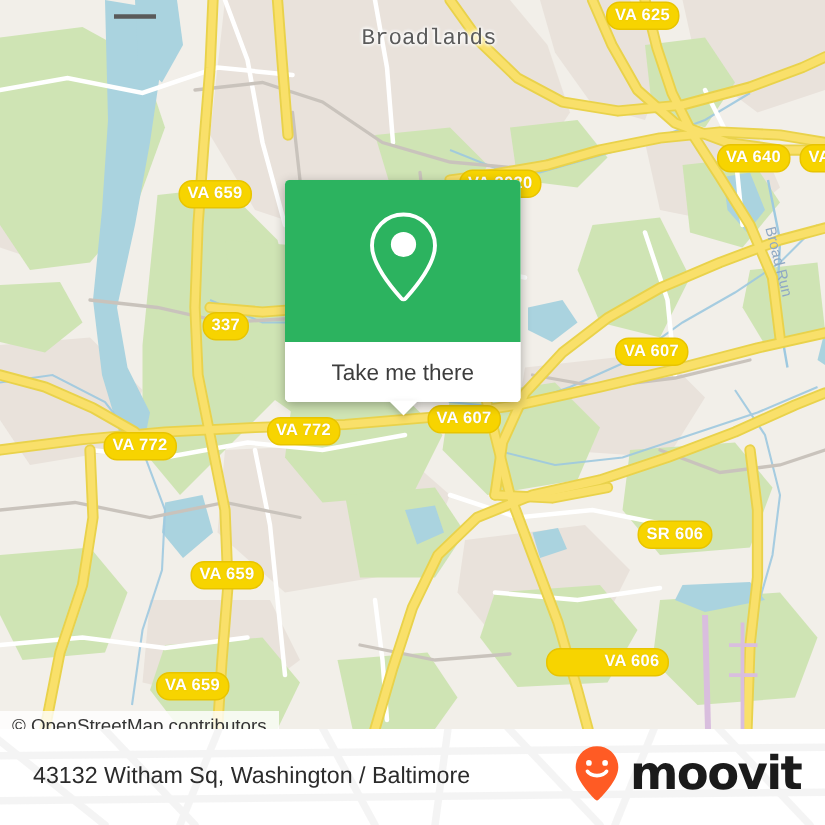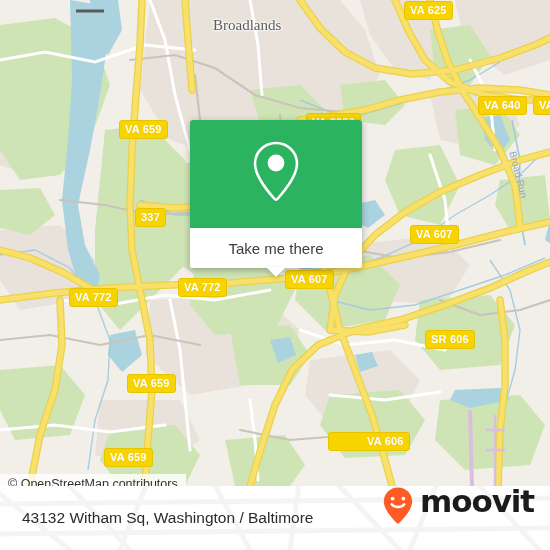--- a/index.html
+++ b/index.html
@@ -23,53 +23,54 @@
     overflow: hidden;
     background: #f2efe9;
   }
   #map-svg { position: absolute; left: 0; top: 0; }
 
   
   .shield {
     position: absolute;
     background: #f7d400;
     border: 1.5px solid #e8c400;
-    border-radius: 3px;
+    border-radius: 9px;
     color: #ffffff;
     font-family: "Liberation Sans", sans-serif;
     font-weight: bold;
     font-size: 11px;
     line-height: 14px;
     padding: 1px 5px 2px 5px;
     white-space: nowrap;
     letter-spacing: 0.2px;
     text-shadow: 0 0 1px rgba(180,150,0,.35);
   }
 
   .place-label {
     position: absolute;
     color: #5b5b5b;
-    font-family: Liberation Serif, serif;
+    font-family: Liberation Mono, monospace;
     font-size: 15px;
     white-space: nowrap;
     text-shadow: 0 0 3px #fff, 0 0 3px #fff, 0 0 3px #fff, 0 0 2px #fff;
+    margin-left: 28px;
   }
   .water-label {
     position: absolute;
     color: #8fa8c4;
     font-family: "Liberation Sans", sans-serif;
     font-size: 10px;
     white-space: nowrap;
   }
 
   
   #popup-card {
     position: absolute;
     left: 190px; top: 120px;
-    width: 172px;
+    width: 157px;
     border-radius: 3px;
     box-shadow: 0 2px 7px rgba(0,0,0,.30);
     overflow: visible;
     background: #ffffff;
   }
   #popup-green {
     background: #2cb35f;
     height: 108px;
     border-radius: 3px 3px 0 0;
     display: flex;
@@ -138,20 +139,21 @@
     align-items: center;
     color: #2b2b2b;
     font-size: 15.5px;
     font-family: "Liberation Sans", sans-serif;
   }
   #footer-logo {
     position: absolute;
     right: 16px; top: 0;
     height: 64px;
     display: flex;
+    align-items: center;
     gap: 6px;
   }
   #logo-wordmark {
     color: #1b1b1b;
     font-size: 31px;
     font-weight: bold;
     letter-spacing: -1.1px;
     font-family: "DejaVu Sans", sans-serif;
     line-height: 1;
     padding-bottom: 3px;
@@ -325,23 +327,23 @@
     <div class="shield" style="left:404px; top:1px;">VA 625</div>
     <div class="shield" style="left:430px; top:96px;margin-left:48px;">VA 640</div>
     <div class="shield" style="left:533px; top:96px;">VA</div>
     <div class="shield" style="left:119px; top:120px;">VA 659</div>
     <div class="shield" style="left:306px; top:113px;">VA 2020</div>
     <div class="shield" style="left:410px; top:225px;">VA 607</div>
     <div class="shield" style="left:135px; top:208px;">337</div>
     <div class="shield" style="left:69px; top:288px;">VA 772</div>
     <div class="shield" style="left:178px; top:278px;">VA 772</div>
     <div class="shield" style="left:285px; top:270px;">VA 607</div>
-    <div class="shield" style="left:425px; top:330px;">SR 606</div>
+    <div class="shield" style="left:425px; top:347px;">SR 606</div>
     <div class="shield" style="left:127px; top:374px;">VA 659</div>
-    <div class="shield" style="left:328px; top:432px;padding-left:38px;">VA 606</div>
+    <div class="shield" style="left:364px; top:432px;padding-left:38px;">VA 606</div>
     <div class="shield" style="left:104px; top:448px;">VA 659</div>
 
     <div id="popup-card">
       <div id="popup-green">
         <span>
           <svg width="54" height="66" viewBox="0 0 54 66" fill="none" aria-hidden="true">
             <path d="M27 4 C15.4 4 6 13.2 6 24.6 C6 37.5 20.5 54.3 25.6 60.0
                      C26.3 60.8 27.7 60.8 28.4 60.0 C33.5 54.3 48 37.5 48 24.6
                      C48 13.2 38.6 4 27 4 Z" stroke="#ffffff" stroke-width="2.6" fill="none"></path>
             <circle cx="27" cy="24" r="8.4" fill="#ffffff"></circle>

